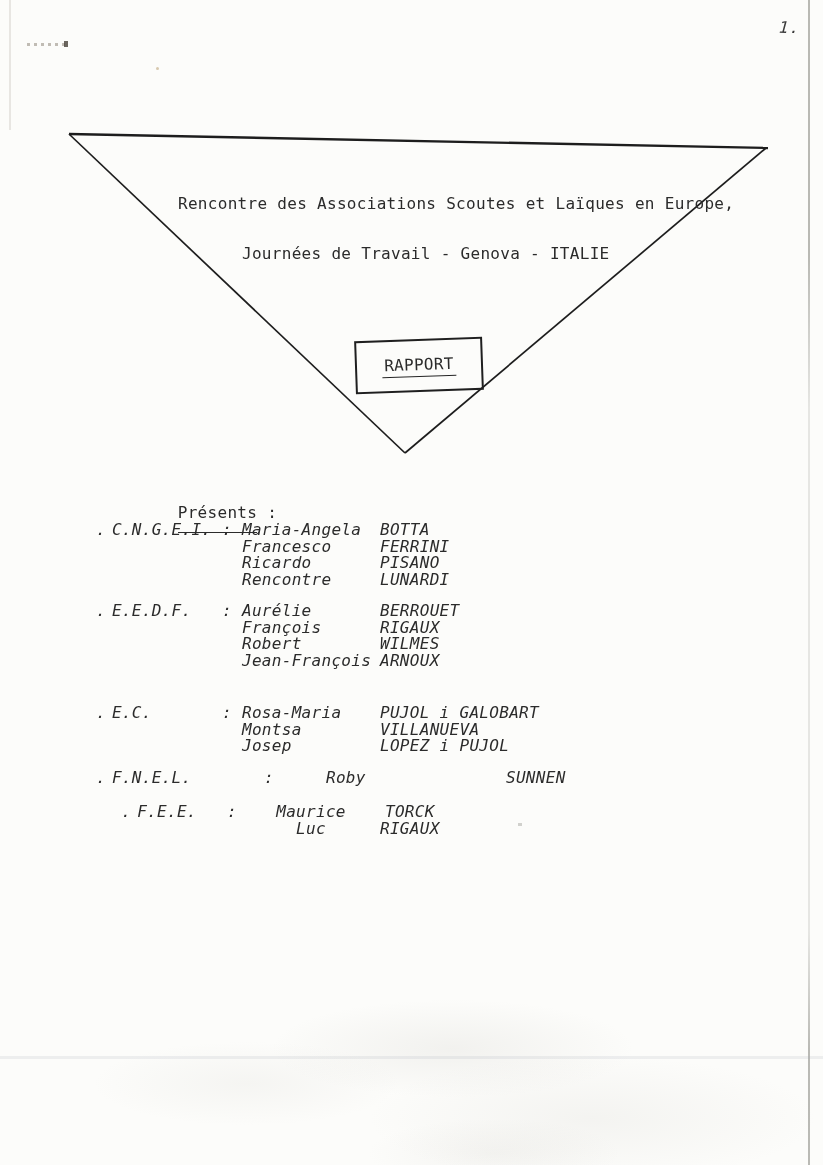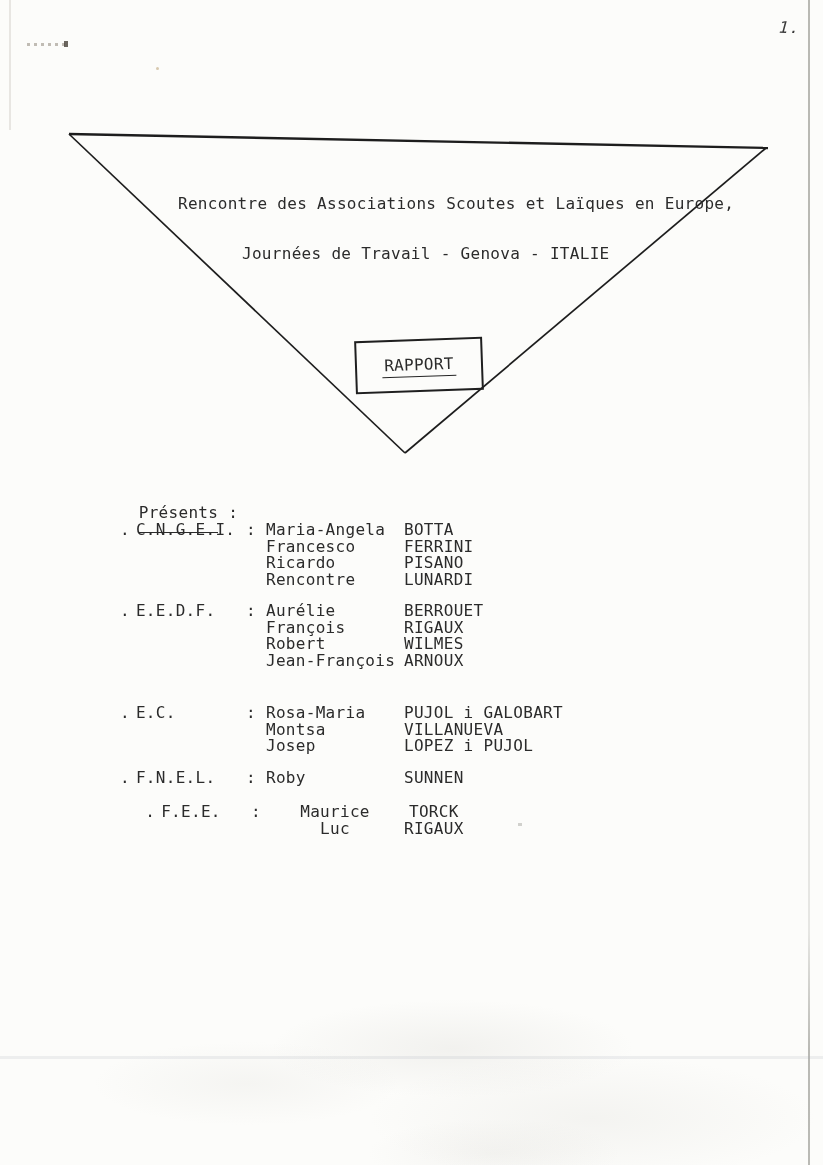--- a/index.html
+++ b/index.html
@@ -38,25 +38,25 @@
   .t1{left:160px;top:194px;margin-left:18px;}
   .t2{left:242px;top:244px;}
   .t3{left:310px;top:262px;}
   
   .rapport-box{position:absolute;left:355px;top:339px;width:124px;height:49px;
     border:2px solid #1f1f1f;transform:rotate(-2deg);
     display:flex;align-items:center;justify-content:center;background:transparent;}
   .rapport-box .label{border-bottom:1.8px solid #242424;padding:0 2px 2px 2px;}
   
   .presents{left:99px;top:484px;}
-  .u{border-bottom:1.5px solid #2b2b2b;padding-bottom:10px;}
+  .u{border-bottom:1.5px solid #2b2b2b;padding-bottom:10px;margin-left:39px;}
   
-  .group{position:absolute;left:120px;display:grid;
+  .group{position:absolute;left:96px;display:grid;
     grid-template-columns:126px 20px 138px auto;
-    line-height:16.6px;white-space:pre;}
+    line-height:16.6px;white-space:pre;font-style:italic;}
   .group .bullet{margin-right:6px;}
   
   .footer{left:97px;top:913px;}
 </style>
 </head>
 <body>
 
 <div class="paper">
 
   <div class="edge-right"></div>
@@ -83,18 +83,18 @@
   </div>
 
   <div class="abs presents">
     <span class="u">Présents</span><span> :</span>
   </div>
 
   <div id="attendees">
       <div class="group" style="top: 522px;"><span><span class="bullet">.</span><span>C.N.G.E.I.</span></span><span>:</span><span>Maria-Angela</span><span>BOTTA</span><span></span><span></span><span>Francesco</span><span>FERRINI</span><span></span><span></span><span>Ricardo</span><span>PISANO</span><span></span><span></span><span>Rencontre</span><span>LUNARDI</span></div>
       <div class="group" style="top: 603px;"><span><span class="bullet">.</span><span>E.E.D.F.</span></span><span>:</span><span>Aurélie</span><span>BERROUET</span><span></span><span></span><span>François</span><span>RIGAUX</span><span></span><span></span><span>Robert</span><span>WILMES</span><span></span><span></span><span>Jean-François</span><span>ARNOUX</span></div>
       <div class="group" style="top: 705px;"><span><span class="bullet">.</span><span>E.C.</span></span><span>:</span><span>Rosa-Maria</span><span>PUJOL i GALOBART</span><span></span><span></span><span>Montsa</span><span>VILLANUEVA</span><span></span><span></span><span>Josep</span><span>LOPEZ i PUJOL</span></div>
-      <div class="group" style="top: 770px;"><span><span class="bullet">.</span><span>F.N.E.L.</span></span><span>:</span><span>Roby</span><span>SUNNEN</span></div>
+      <div class="group" style="top: 770px; gap: 42px;"><span><span class="bullet">.</span><span>F.N.E.L.</span></span><span>:</span><span>Roby</span><span>SUNNEN</span></div>
       <div class="group" style="top: 804px; text-align: center;"><span><span class="bullet">.</span><span>F.E.E.</span></span><span>:</span><span>Maurice</span><span>TORCK</span><span></span><span></span><span>Luc</span><span>RIGAUX</span></div>
     </div>
 
 
 </div>
 
 </body></html>

